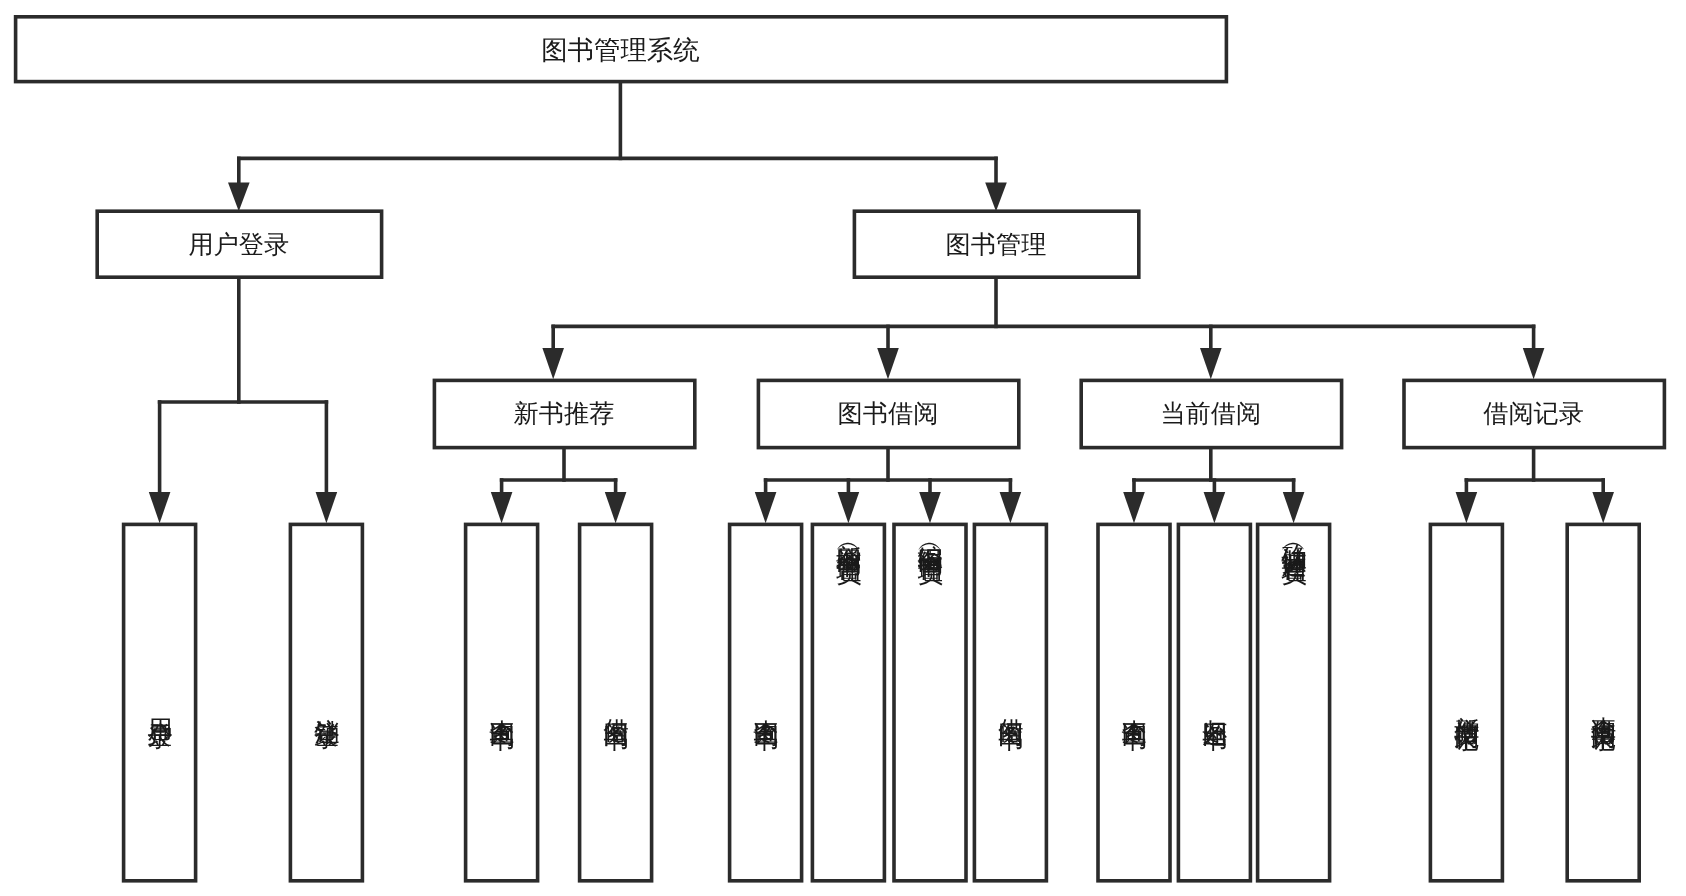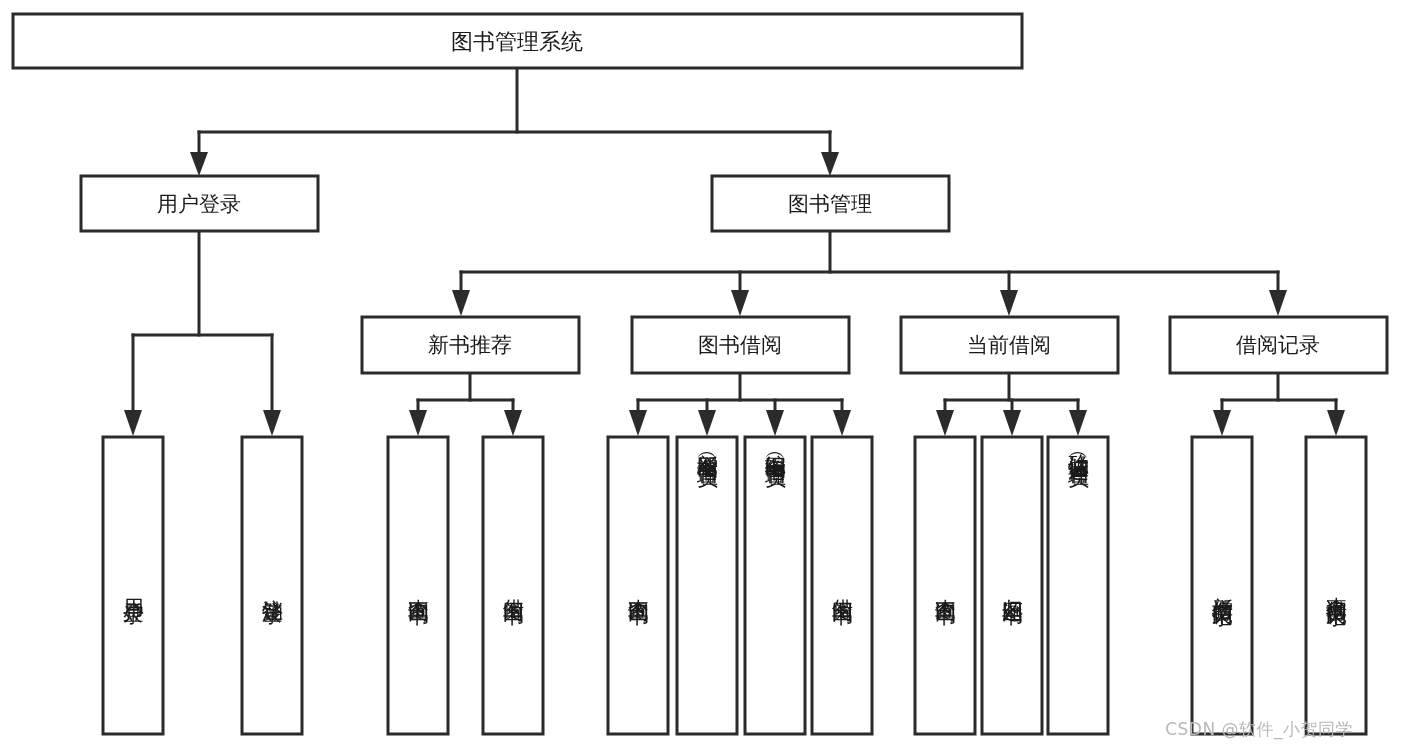--- a/index.html
+++ b/index.html
@@ -256,15 +256,14 @@
   </div>
 
   <div class="vlabel-wrap" style="left:1192px; top:437px; width:60px; height:297px;">
     <span class="vlabel-text">新增借阅记录</span>
   </div>
 
   <div class="vlabel-wrap" style="left:1306px; top:437px; width:60px; height:297px;">
     <span class="vlabel-text">查询借阅记录</span>
   </div>
 
-  <div class="watermark">CSDN @软件_小贺同学</div>
 
 </div>
 
 </body></html>

